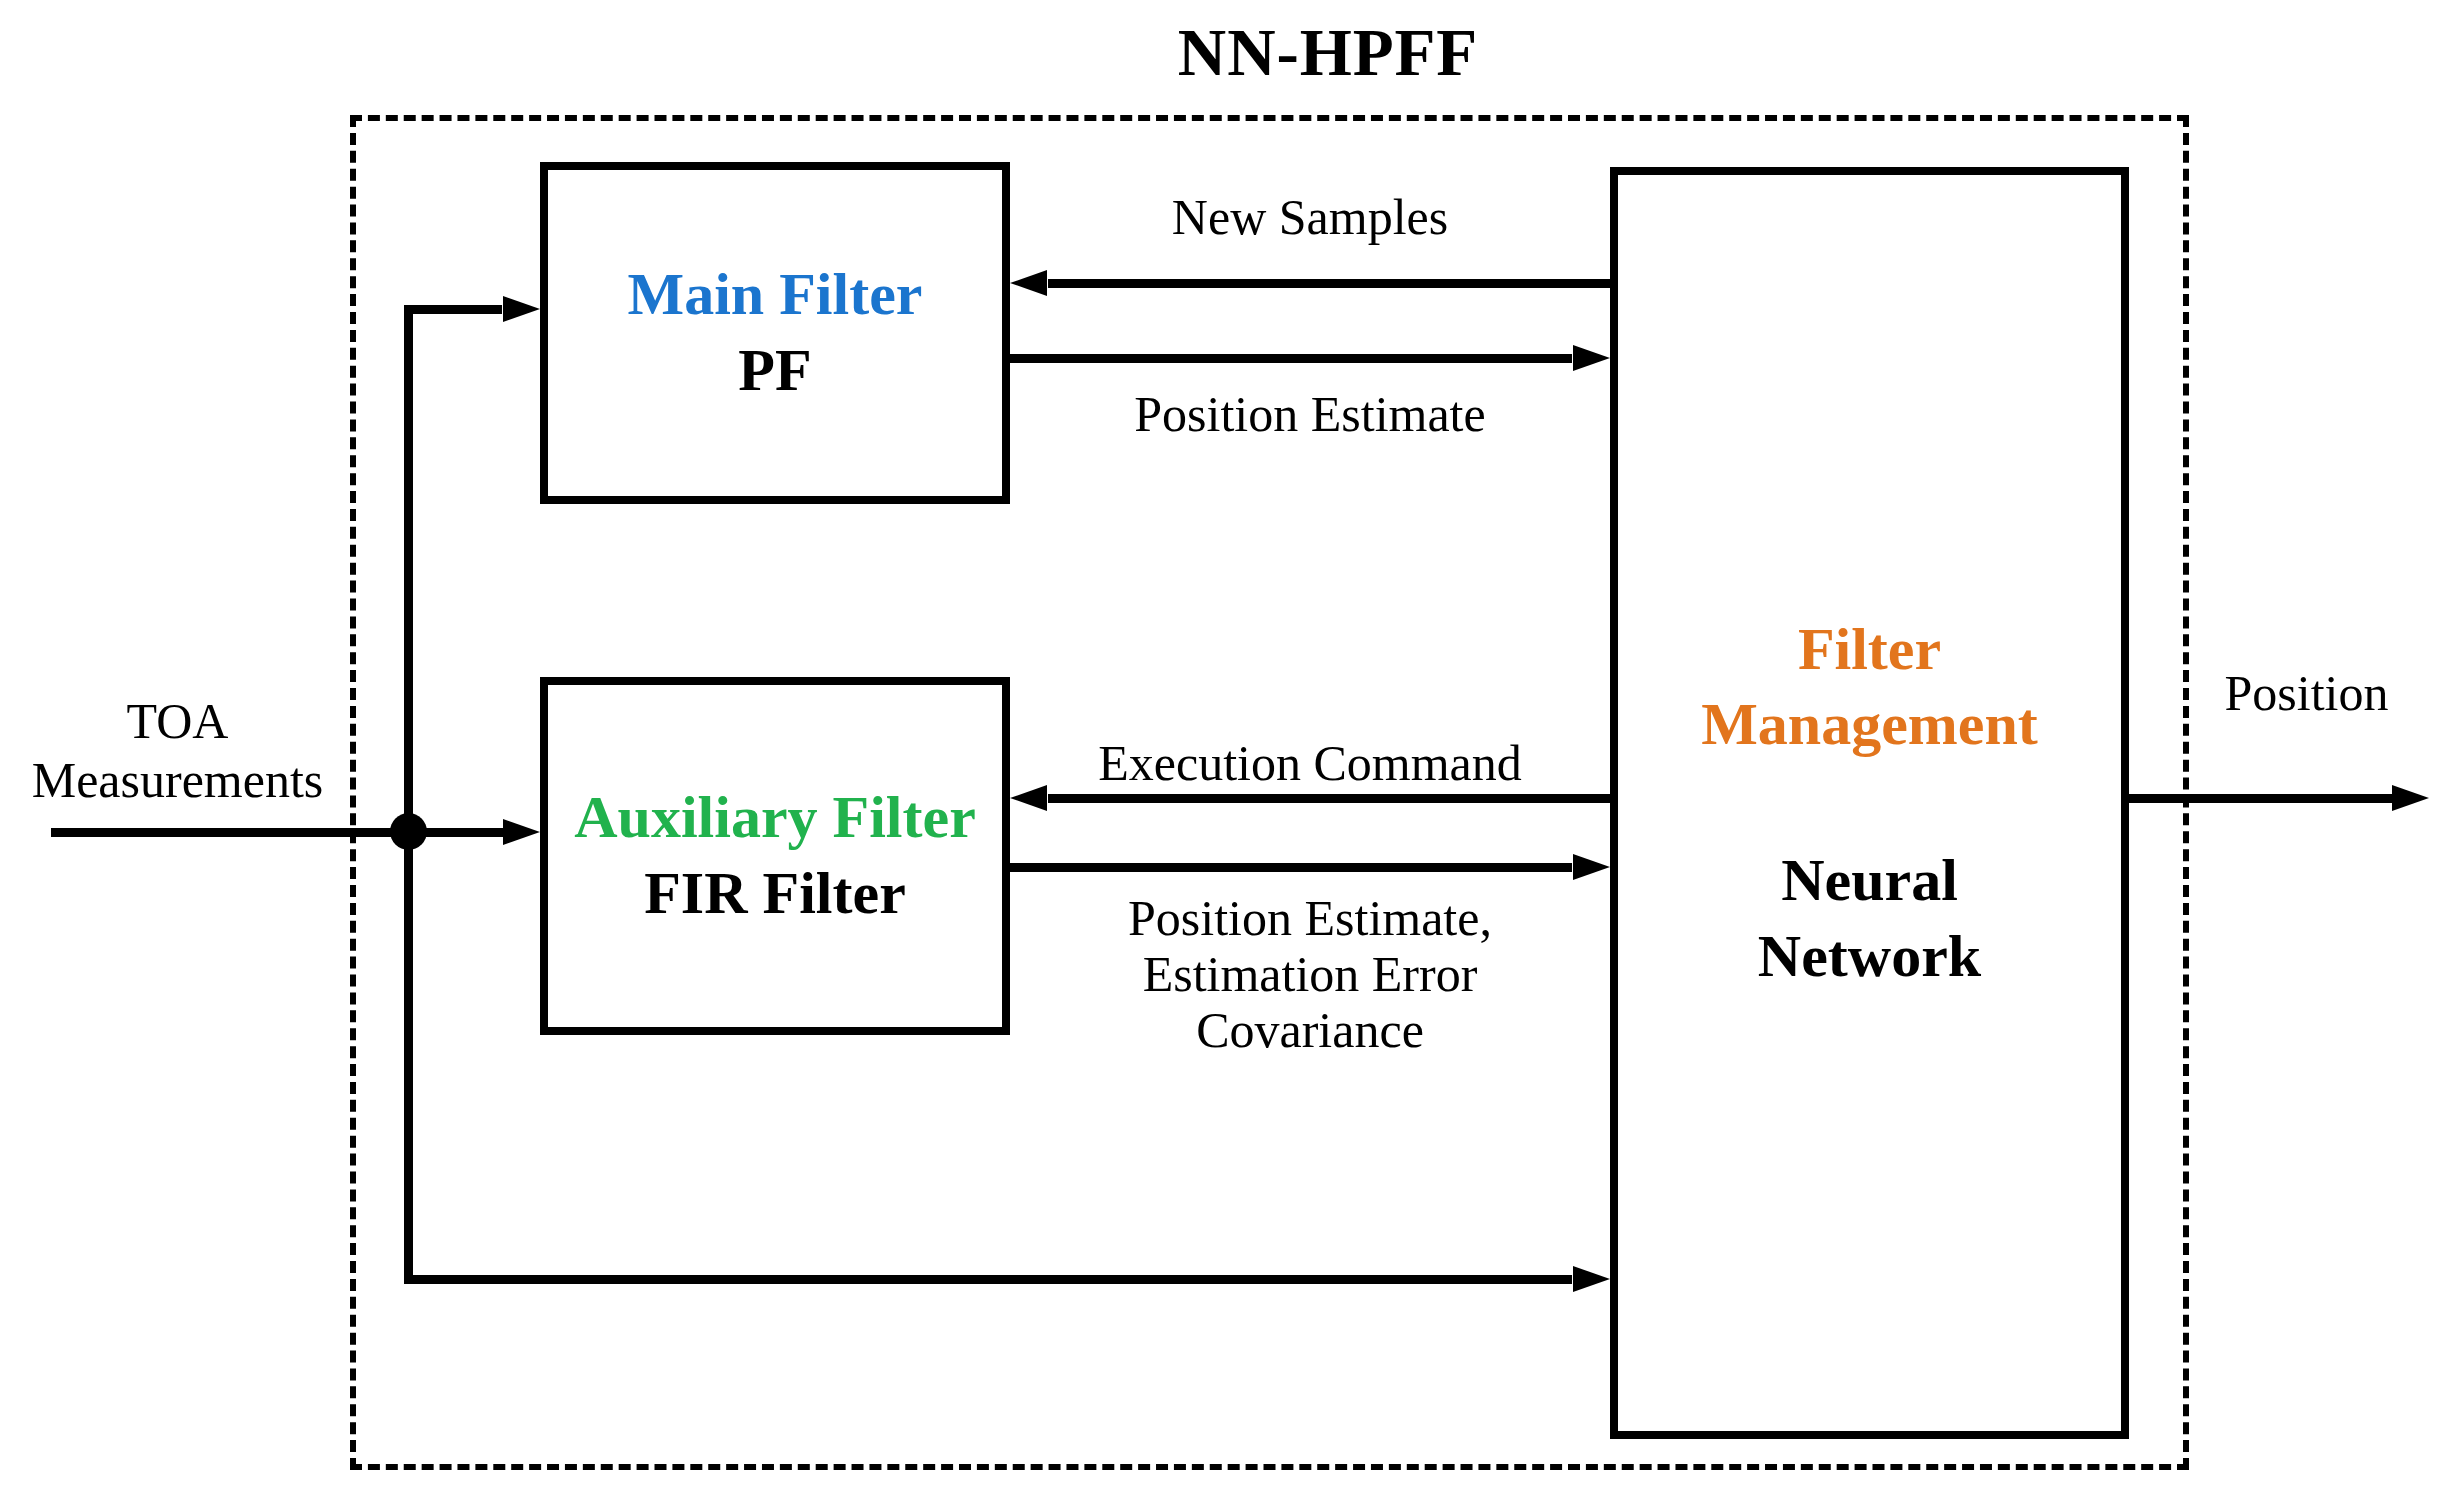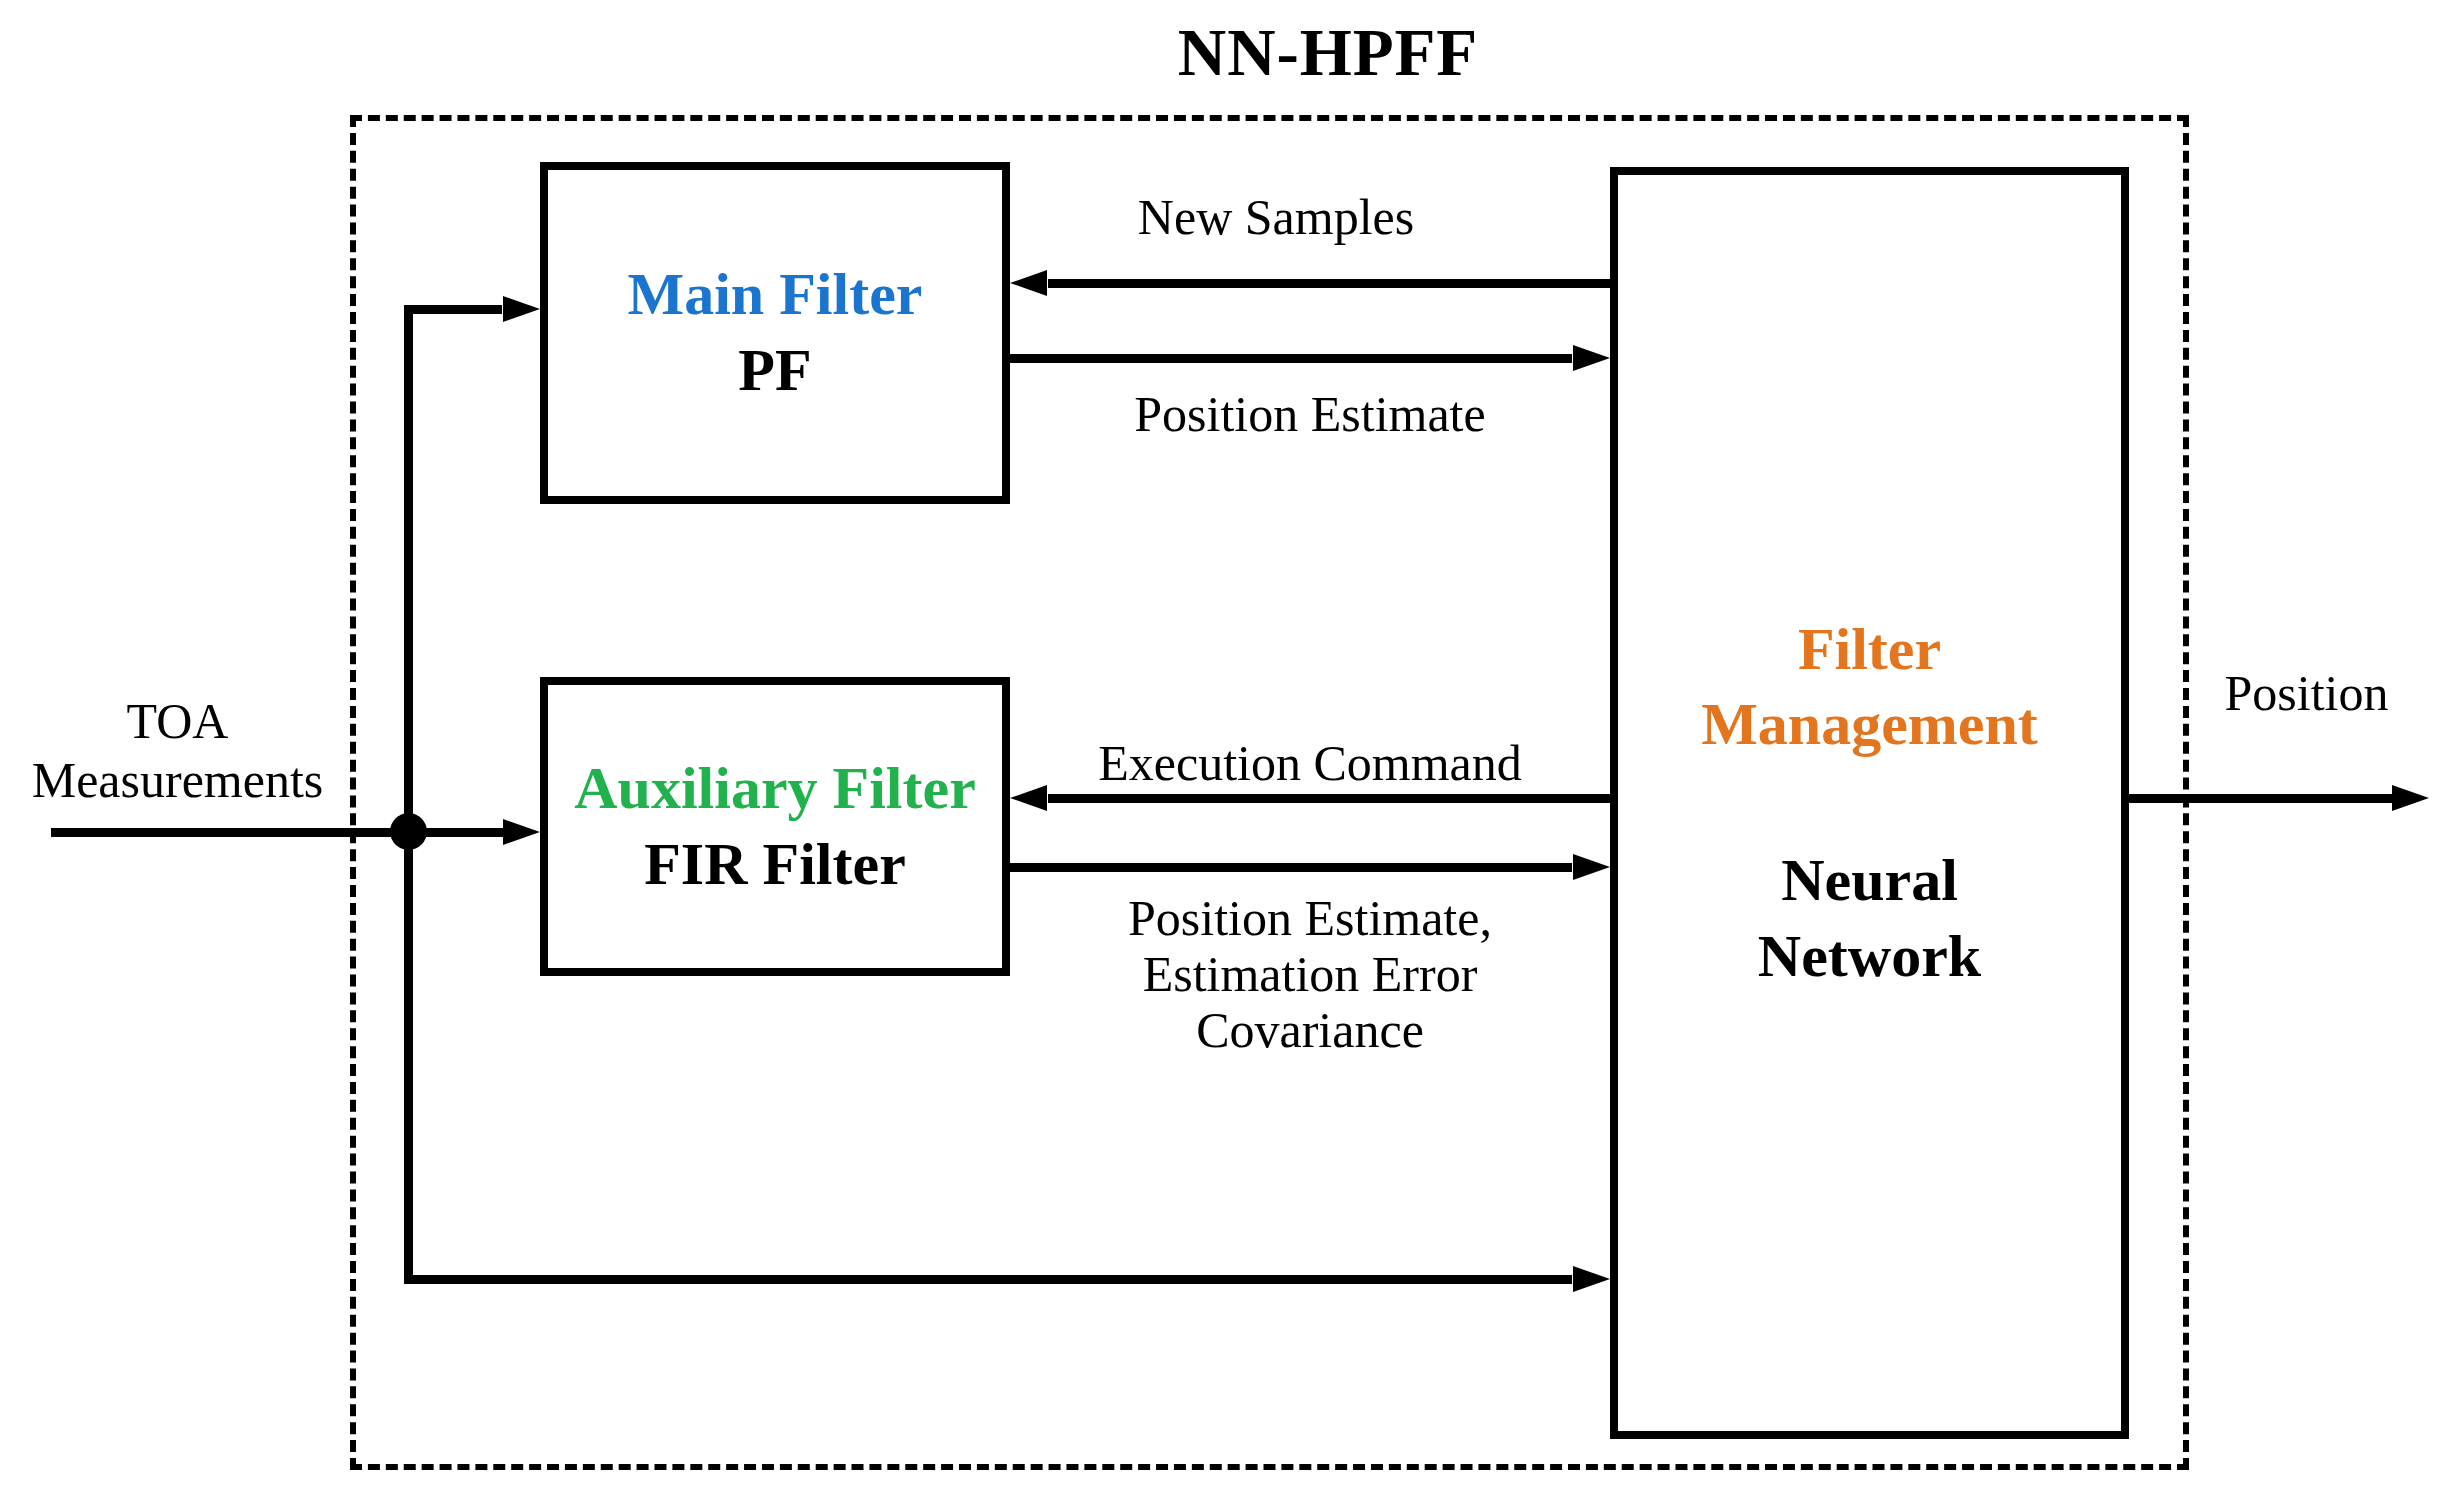--- a/index.html
+++ b/index.html
@@ -23,21 +23,21 @@
   .boundary {
     position:absolute; left:350px; top:115px; width:1839px; height:1355px;
     border:6.2px dashed var(--line); box-sizing:border-box; background:transparent;
   }
   .box {
     position:absolute; border:8px solid var(--line); background:var(--bg);
     box-sizing:border-box; display:flex; flex-direction:column;
     align-items:center; justify-content:center; text-align:center;
   }
   .box-main { left:540px; top:162px; width:470px; height:342px; }
-  .box-aux  { left:540px; top:677px; width:470px; height:299px;font-family:Liberation Serif, serif; }
+  .box-aux  { left:540px; top:677px; width:470px; height:358px;font-family:Liberation Serif, serif; }
   .box-fm   { left:1610px; top:167px; width:519px; height:1272px; gap:80px; }
   .box-title { font-size:60px; font-weight:bold; line-height:1.26; white-space:nowrap; }
   .box-sub   { font-size:60px; font-weight:bold; line-height:1.26; color:#000; white-space:nowrap; }
   .t-blue   { color:var(--blue); }
   .t-green  { color:var(--green); }
   .t-orange { color:var(--orange); }
   .hline { position:absolute; height:9px; background:var(--line); }
   .vline { position:absolute; width:9px;  background:var(--line); }
   .arr-r {
     position:absolute; width:0; height:0;
@@ -113,21 +113,21 @@
   <div class="arr-r" style="left:1573px; top:854px;"></div>
 
   <div class="hline" style="left:2129px; top:794px; width:263px;"></div>
   <div class="arr-r" style="left:2392px; top:785px;"></div>
 
   <div class="lbl" style="left:9px; top:692px; width:337px;">
     <div>TOA</div>
     <div>Measurements</div>
   </div>
 
-  <div class="lbl" style="left:968px; top:188px; width:600px;padding-left:8px;">New Samples</div>
+  <div class="lbl" style="left:1010px; top:188px; width:600px;">New Samples</div>
 
   <div class="lbl" style="left:1010px; top:734px; width:600px;">Execution Command</div>
 
   <div class="lbl" style="left:1010px; top:385px; width:600px;">Position Estimate</div>
 
   <div class="lbl" style="left:1010px; top:890px; width:600px; line-height:56px;">
     <div>Position Estimate,</div>
     <div>Estimation Error</div>
     <div>Covariance</div>
   </div>

